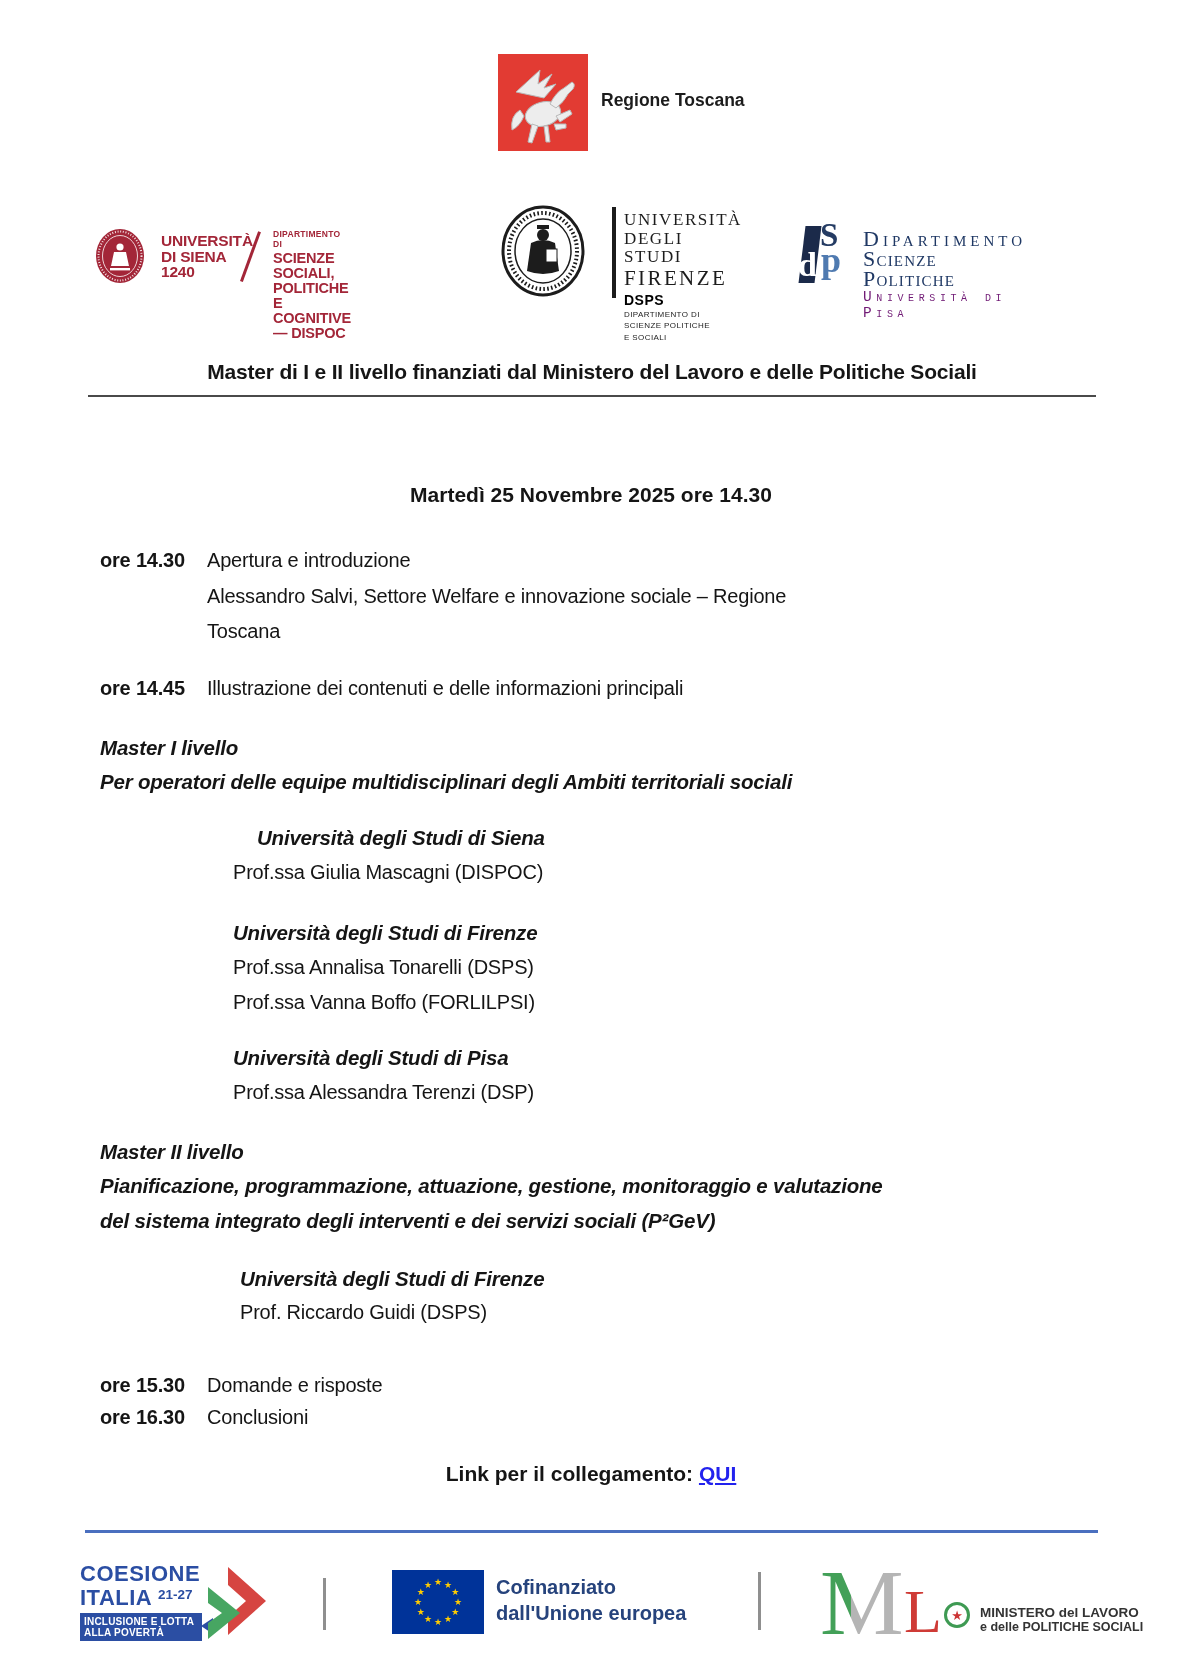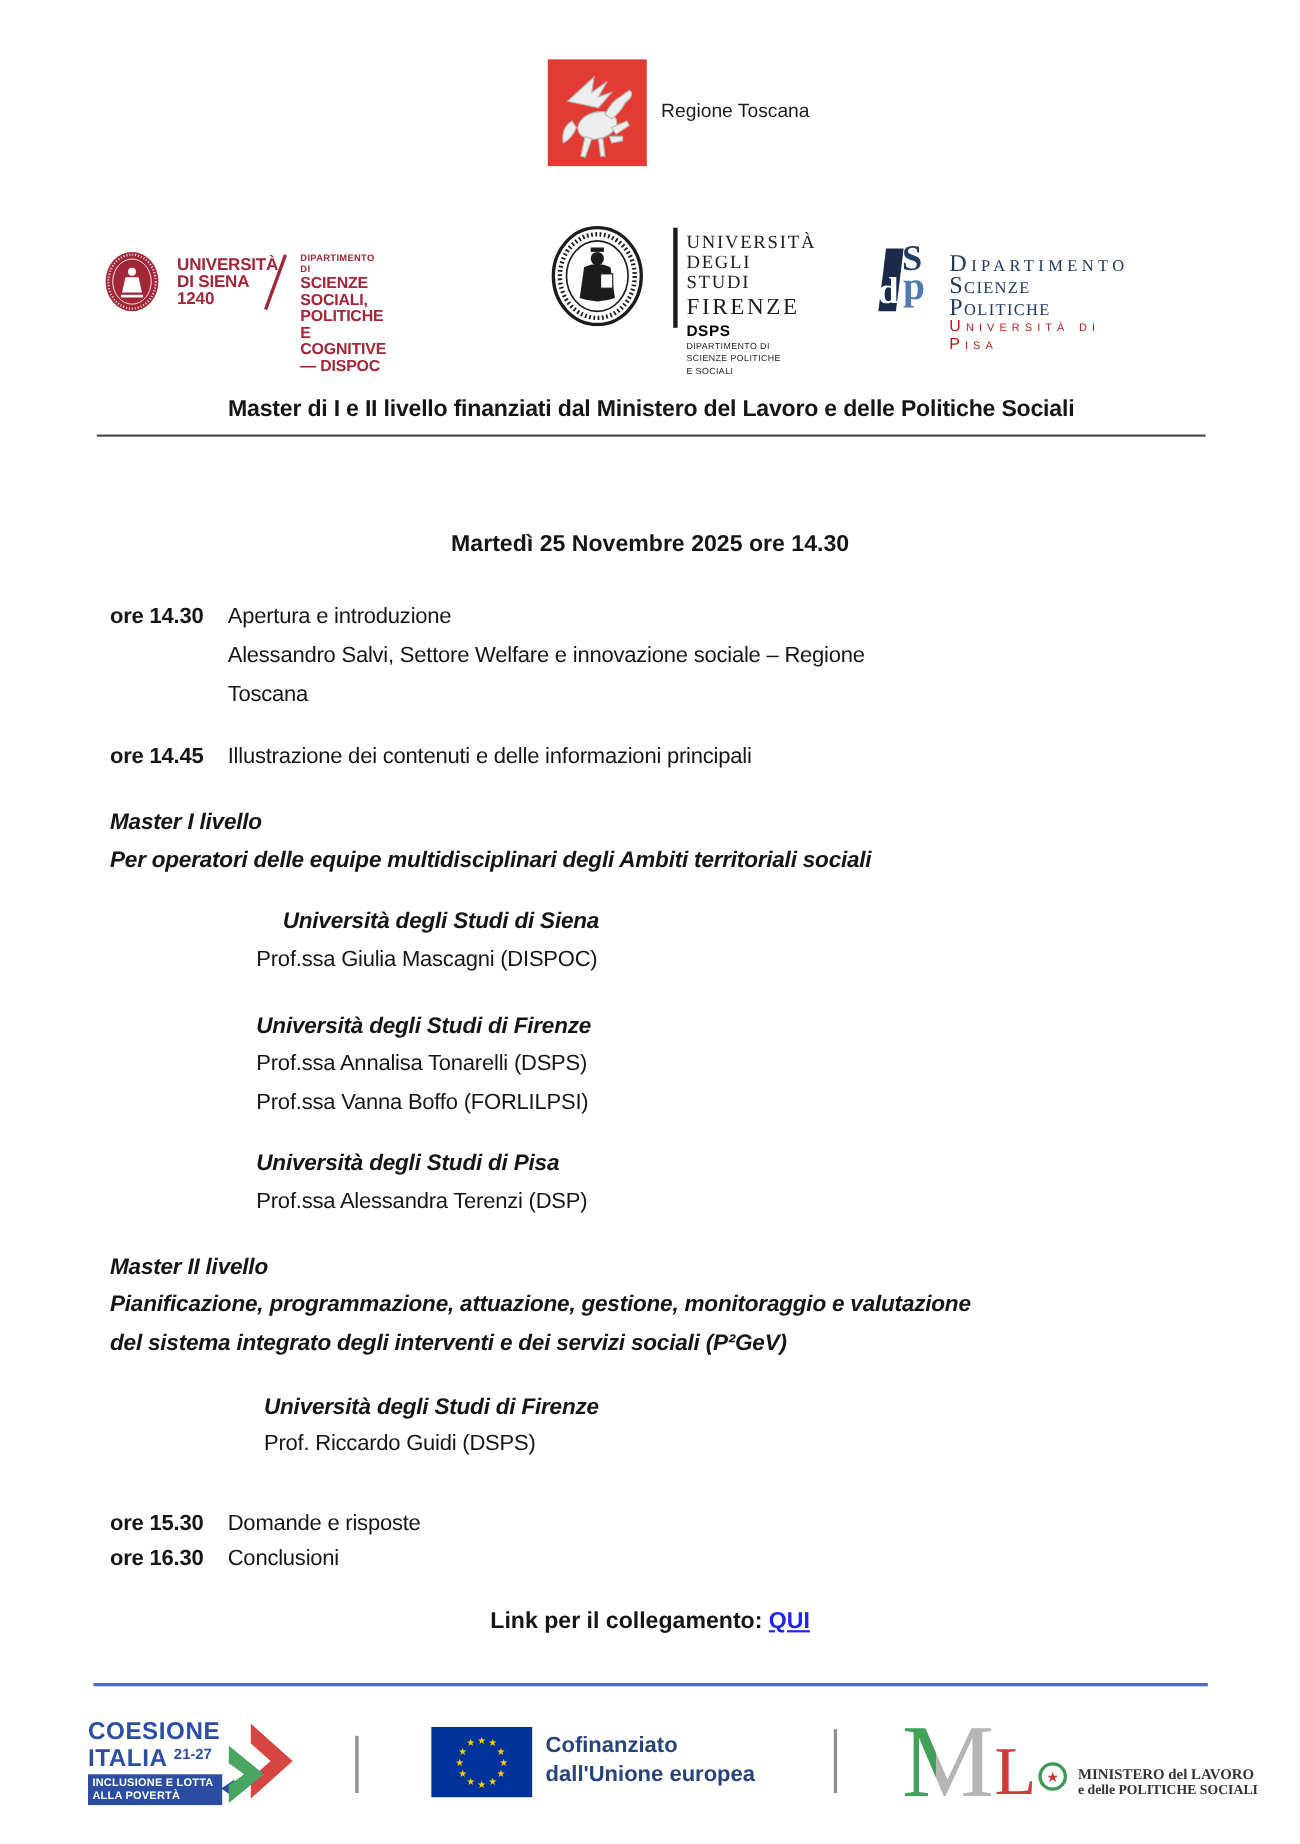--- a/index.html
+++ b/index.html
@@ -6,21 +6,21 @@
   html,body { background:#ffffff; }
   .page {
     position:relative; width:1182px; height:1676px; margin:0 auto;
     background:#ffffff; overflow:hidden;
     font-family:"Liberation Sans", sans-serif; color:#151515;
   }
 
   
   .rt-square { position:absolute; left:498px; top:54px; width:90px; height:97px; background:#e23b33; }
   .rt-square svg { width:100%; height:100%; display:block; }
-  .rt-name { position:absolute; left:601px; top:90px; font-size:17.5px; font-weight:normal; color:#1c1c1c; }
+  .rt-name { position:absolute; left:601px; top:90px; font-size:17.5px; font-weight:bold; color:#1c1c1c; }
 
   
   .siena { position:absolute; left:95px; top:225px; height:62px; }
   .siena-seal { position:absolute; left:0; top:3px; width:50px; height:56px; }
   .siena-word { position:absolute; left:66px; top:8px; color:#a32638; font-weight:bold; font-size:15.5px; line-height:15.5px; letter-spacing:-0.2px; }
   .siena-word .yr { font-weight:600; }
   .siena-slash { position:absolute; left:154px; top:5px; width:2.5px; height:53px; background:#a32638; transform:rotate(20deg); }
   .siena-dept { position:absolute; left:178px; top:4px; color:#a32638; }
   .siena-dept .eyebrow { font-size:8.5px; font-weight:600; letter-spacing:0.3px; margin-bottom:2px; }
   .siena-dept .dl { font-size:14.5px; font-weight:bold; line-height:15px; letter-spacing:-0.2px; }
@@ -36,21 +36,21 @@
 
   .unipi { position:absolute; left:799px; top:224px; height:64px; }
   .dsp { position:absolute; left:0; top:2px; width:60px; height:58px; }
   .dsp-stem { position:absolute; left:3px; top:0; width:16px; height:57px; background:#1b2a4a; transform:skewX(-7deg); }
   .dsp-s { position:absolute; left:21px; top:-9px; font-family:"Liberation Serif", serif; font-weight:bold; font-size:33px; color:#243b63; text-shadow:0 0 1px #fff; }
   .dsp-p { position:absolute; left:22px; top:13px; font-family:"Liberation Serif", serif; font-weight:bold; font-size:36px; color:#4f7ab0; }
   .dsp-d { position:absolute; left:-1px; top:20px; font-family:"Liberation Serif", serif; font-weight:bold; font-size:34px; color:#ffffff; }
   .unipi-text { position:absolute; left:64px; top:4px; }
   .pisa-l1 { font-family:"Liberation Serif", serif; font-variant:small-caps; font-size:22px; line-height:21px; letter-spacing:4px; color:#1f3864; }
   .pisa-l2 { font-family:"Liberation Serif", serif; font-variant:small-caps; font-size:22px; line-height:20px; letter-spacing:1.2px; color:#1f3864; }
-  .pisa-l3 { font-family:Liberation Sans, sans-serif; font-variant:small-caps; font-size:14.5px; line-height:16px; letter-spacing:4.6px; color:#b91c1c; }
+  .pisa-l3 { font-family:Liberation Mono, monospace; font-variant:small-caps; font-size:14.5px; line-height:16px; letter-spacing:4.6px; color:#701a75; }
 
   
   .title1 { position:absolute; left:88px; top:360px; width:1008px; text-align:center;
             font-size:21px; font-weight:bold; letter-spacing:-0.2px; padding-bottom:11px; border-bottom:2px solid #4a4a4a; }
   .title2 { position:absolute; left:88px; top:415px; width:1008px; text-align:center; font-size:21px; font-weight:bold; letter-spacing:-0.2px; }
   .date-line { position:absolute; left:0; top:483px; width:1182px; text-align:center; font-size:21px; font-weight:bold; }
 
   
   .line { position:absolute; left:100px; font-size:20px; letter-spacing:-0.2px; white-space:nowrap; }
   .time { display:inline-block; width:107px; font-weight:bold; }
@@ -86,21 +86,21 @@
 
   .ml { position:absolute; left:820px; top:1565px; width:320px; height:80px; }
   .ml-mono { position:absolute; left:0; top:0; width:130px; height:74px; }
   .ml-m { position:absolute; left:0; top:0; font-family:"Liberation Serif", serif; font-size:94px; line-height:74px; }
   .ml-m.green { color:#43a058; clip-path:inset(0 63% 0 0); }
   .ml-m.gray  { color:#b5b5b5; clip-path:inset(0 0 0 37%); }
   .ml-l { position:absolute; left:84px; bottom:2px; font-family:"Liberation Serif", serif; font-size:62px; line-height:52px; color:#cf3b36; }
   .ml-emblem { position:absolute; left:124px; top:37px; width:26px; height:26px; border:3px solid #3e9a53;
                border-radius:50%; background:#fff; display:flex; align-items:center; justify-content:center;
                font-size:13px; color:#cc3333; }
-  .ml-text { position:absolute; left:160px; top:40px; font-family:Liberation Serif, serif; color:#333; white-space:nowrap; }
+  .ml-text { position:absolute; left:160px; top:40px; font-family:Liberation Sans, sans-serif; color:#333; white-space:nowrap; }
   .ml-t1 { font-size:13.5px; font-weight:bold; line-height:15px; }
   .ml-t2 { font-size:12.5px; font-weight:bold; line-height:14px; }
 </style>
 </head>
 <body>
 
 <div class="page">
 
   <div class="rt-square">
     <svg viewBox="0 0 90 97" aria-hidden="true">

